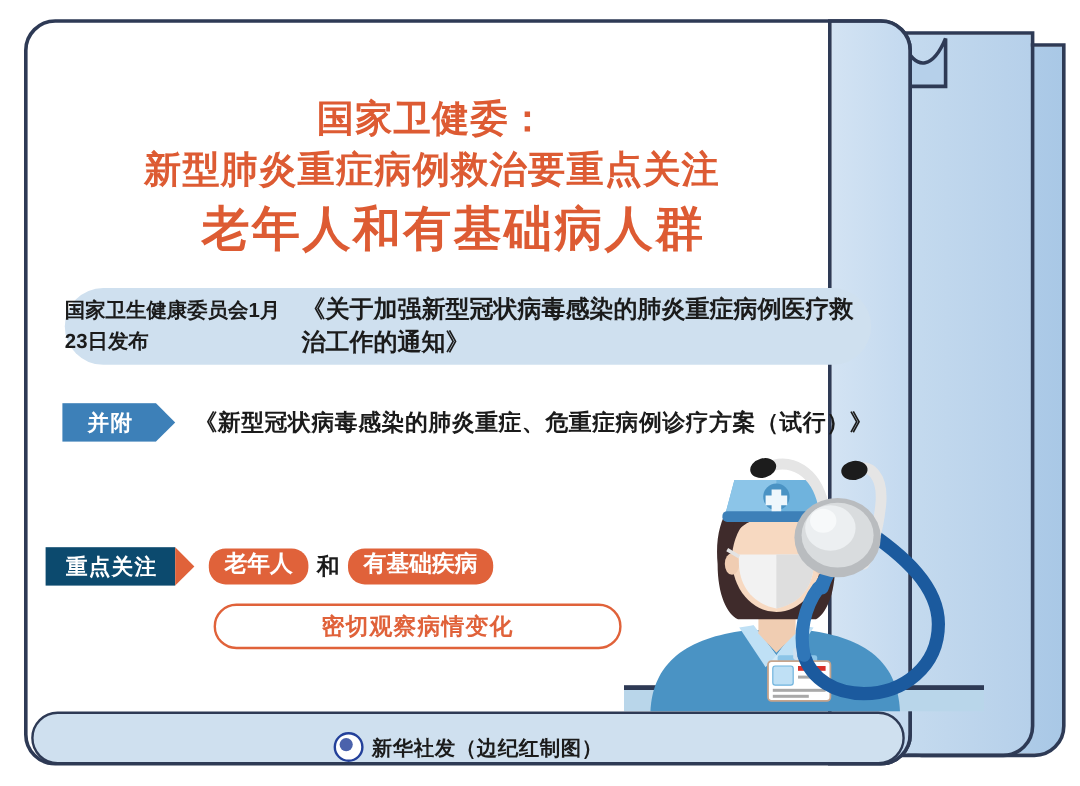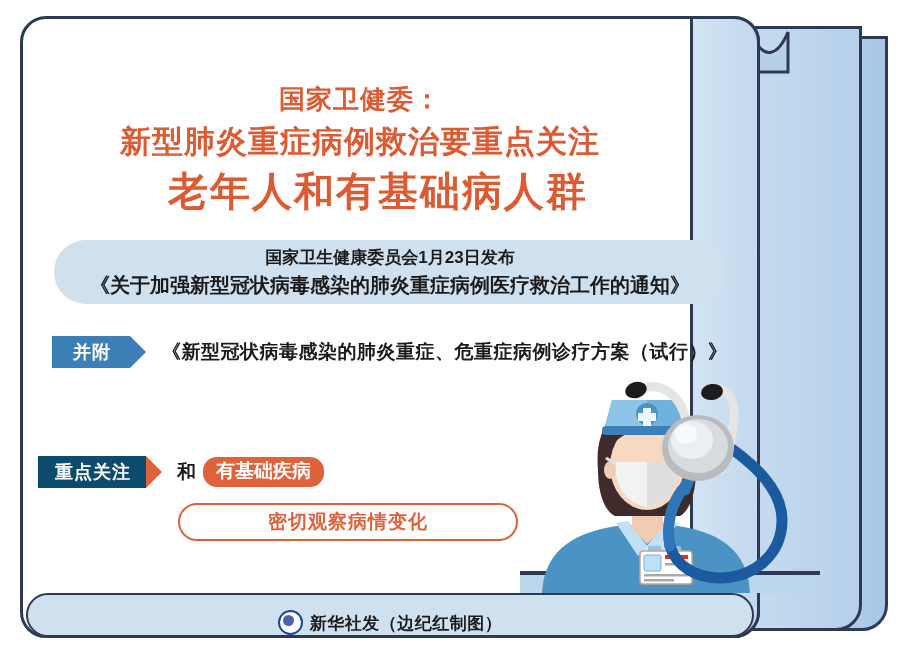--- a/index.html
+++ b/index.html
@@ -41,30 +41,30 @@
   }
 
   
   .title-wrap{
     position:absolute;left:20px;top:78px;width:680px;
     text-align:center;
     color:#dd5b33;
     font-weight:bold;
     letter-spacing:1px;
   }
-  .title-l1{font-size:26px;line-height:42px;}
+  .title-l1{font-size:31px;line-height:42px;}
   .title-l2{font-size:31px;line-height:44px;}
   .title-l3{font-size:40px;line-height:54px;letter-spacing:2px;padding-left:36px;}
 
   
   .subtitle-pill{
     position:absolute;left:54px;top:240px;width:672px;height:64px;
     background:#cfe0ef;
     border-radius:32px;
-    display:flex;flex-direction:column;
+    display:flex;flex-direction:row;
     align-items:center;justify-content:center;
     color:#1b1b1b;
   }
   .sub-l1{font-size:17px;line-height:26px;font-weight:bold;}
   .sub-l2{font-size:20px;line-height:28px;font-weight:bold;}
 
   
   .row{position:absolute;display:flex;align-items:center;}
   .row1{left:38px;top:336px;}
   .row2{left:38px;top:398px;}
@@ -193,20 +193,21 @@
 
   <div class="row row1">
     <div class="tag blue w1">并附</div>
     <div class="row-text">《新型冠状病毒感染的肺炎重症、危重症病例诊疗方案（试行）》</div>
   </div>
 
 
   <div class="row row3">
     <div class="tag orange w3">重点关注</div>
     <div class="row3-text">
+      <span class="chip">老年人</span>
       <span class="plain">和</span>
       <span class="chip">有基础疾病</span>
     </div>
   </div>
 
   <div class="outline-pill">密切观察病情变化</div>
 
   <svg class="nurse" viewBox="0 0 300 215">
 
     <rect x="0" y="196" width="300" height="19" fill="#b9d6ea"></rect>

